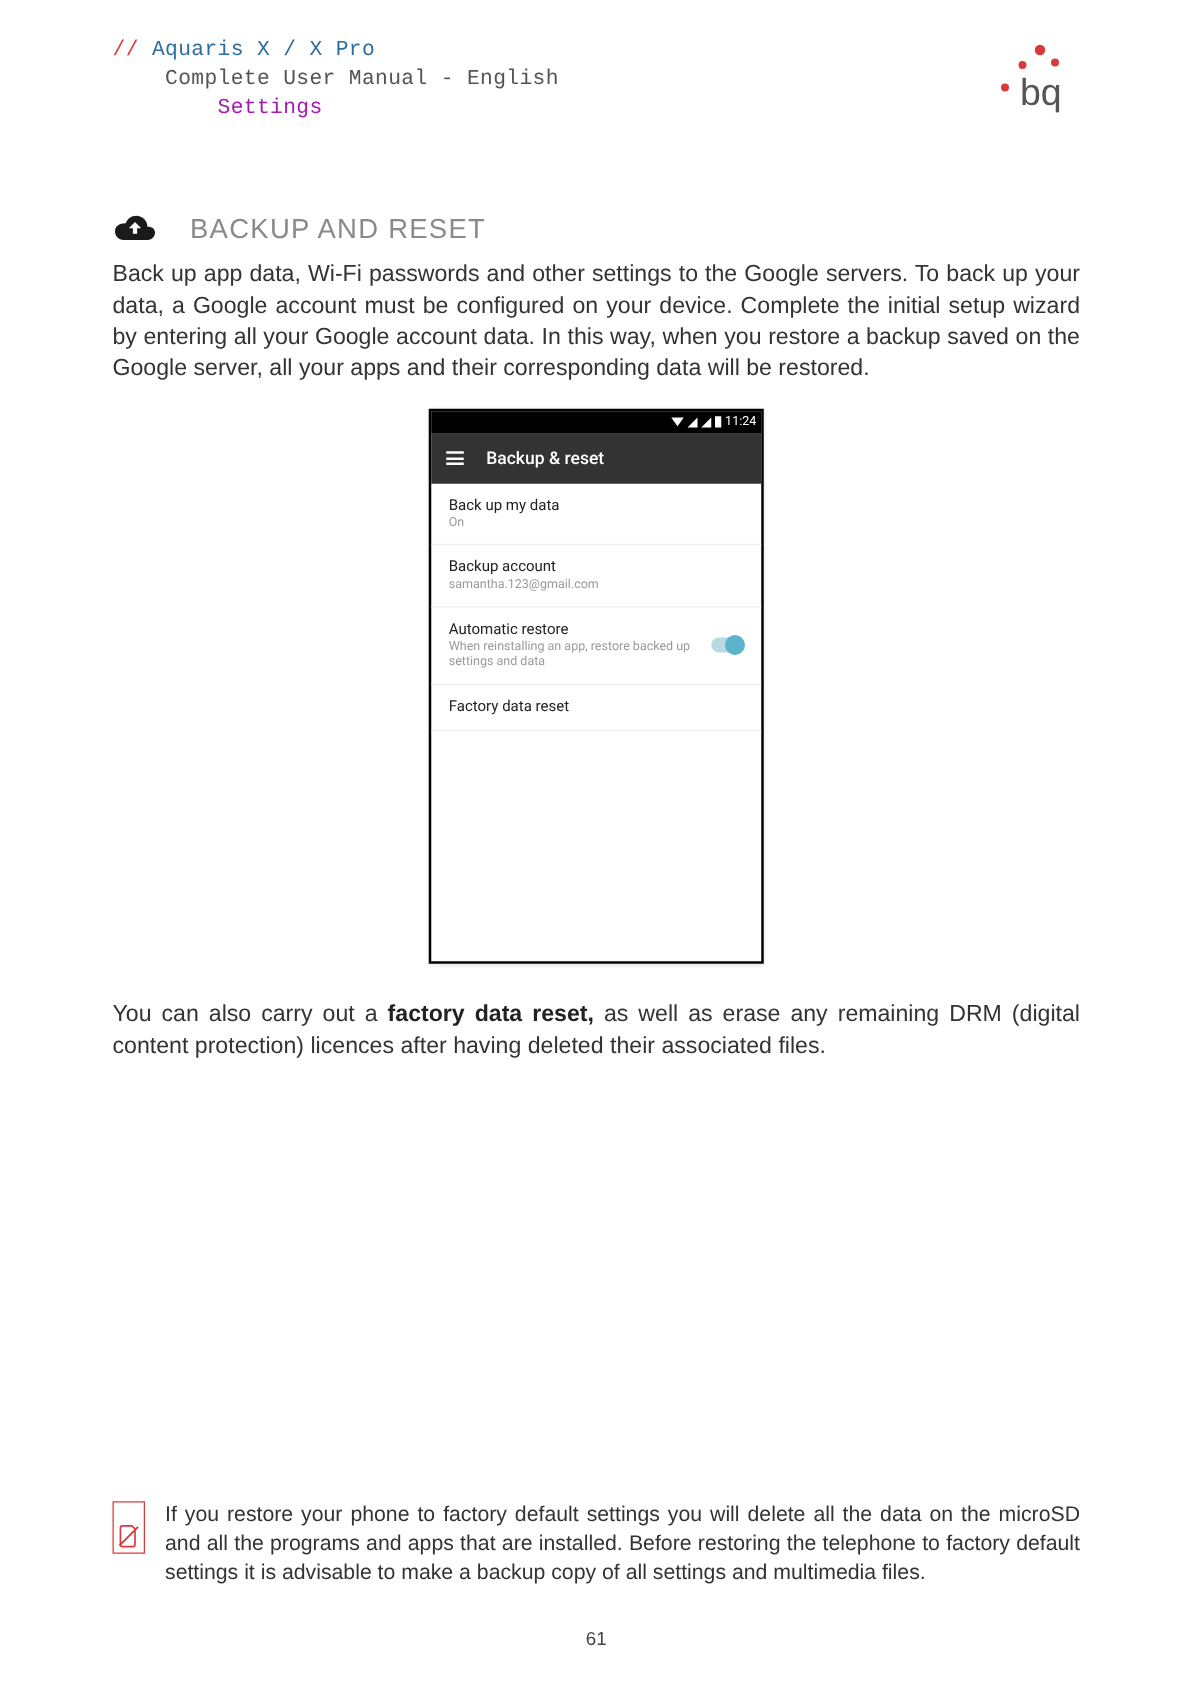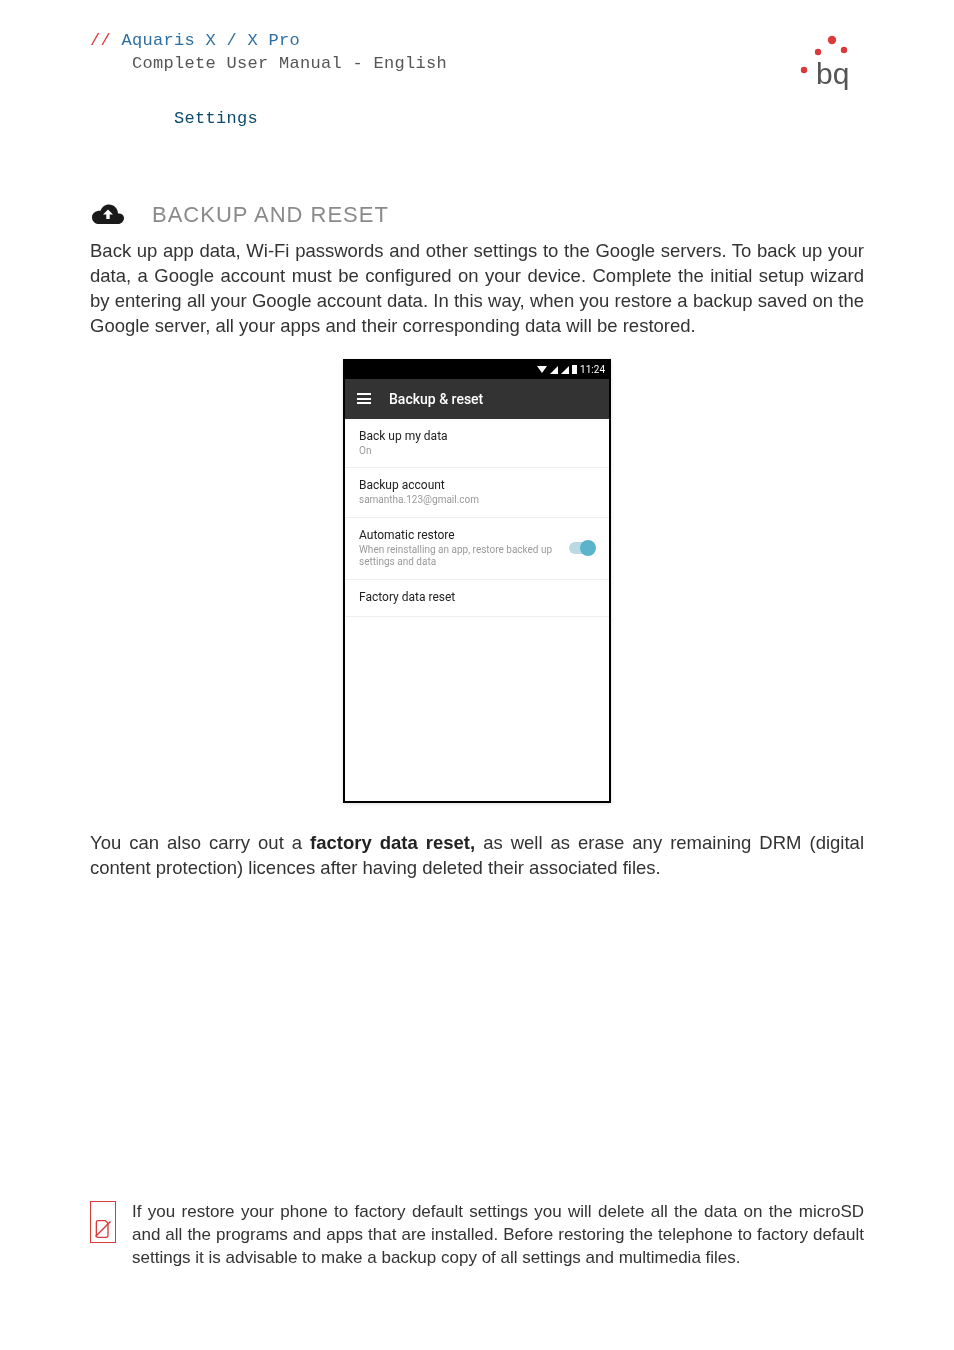--- a/index.html
+++ b/index.html
@@ -4,21 +4,21 @@
 <style>
   * { box-sizing: border-box; margin: 0; padding: 0; }
   html, body { width: 954px; height: 1350px; background: #fff; font-family: Arial, Helvetica, sans-serif; color: #222; }
   .page { position: relative; width: 954px; height: 1350px; padding: 30px 90px 40px 90px; }
 
   
   .hdr-code { font-family: "Courier New", monospace; font-size: 17px; line-height: 1.35; letter-spacing: 0.3px; }
   .hdr-slashes { color: #d93b3b; }
   .hdr-title { color: #2d6ea0; }
   .hdr-sub { color: #555; margin-left: 42px; }
-  .hdr-sub2 { color: #0c4a6e; margin-left: 84px; margin-top: 32px; }
+  .hdr-sub2 { color: #a21caf; margin-left: 84px; }
 
   .logo { position: absolute; top: 30px; right: 90px; }
 
   
   .section-row { display: flex; align-items: center; gap: 26px; margin-top: 70px; margin-bottom: 10px; }
   .icon-cloud { width: 36px; height: 28px; }
   .section-title { font-size: 22px; letter-spacing: 1px; color: #8a8a8a; font-weight: 400; }
 
   .body-text { font-size: 18.5px; line-height: 1.35; color: #333; text-align: justify; }
   .body-text strong { font-weight: 700; color: #222; }
@@ -129,13 +129,14 @@
   <div class="warning">
     <div class="warn-icon-box">
       <svg width="20" height="20" viewBox="0 0 24 24">
         <path d="M6 2h9l3 3v15a2 2 0 0 1-2 2H6a2 2 0 0 1-2-2V4a2 2 0 0 1 2-2z" fill="none" stroke="#d93b3b" stroke-width="1.6"></path>
         <line x1="3" y1="21" x2="21" y2="3" stroke="#d93b3b" stroke-width="1.8"></line>
       </svg>
     </div>
     <div class="warn-text">If you restore your phone to factory default settings you will delete all the data on the microSD and all the programs and apps that are installed. Before restoring the telephone to factory default settings it is advisable to make a backup copy of all settings and multimedia files.</div>
   </div>
 
+  <div class="pagenum">61</div>
 </div>
 
 </body></html>

